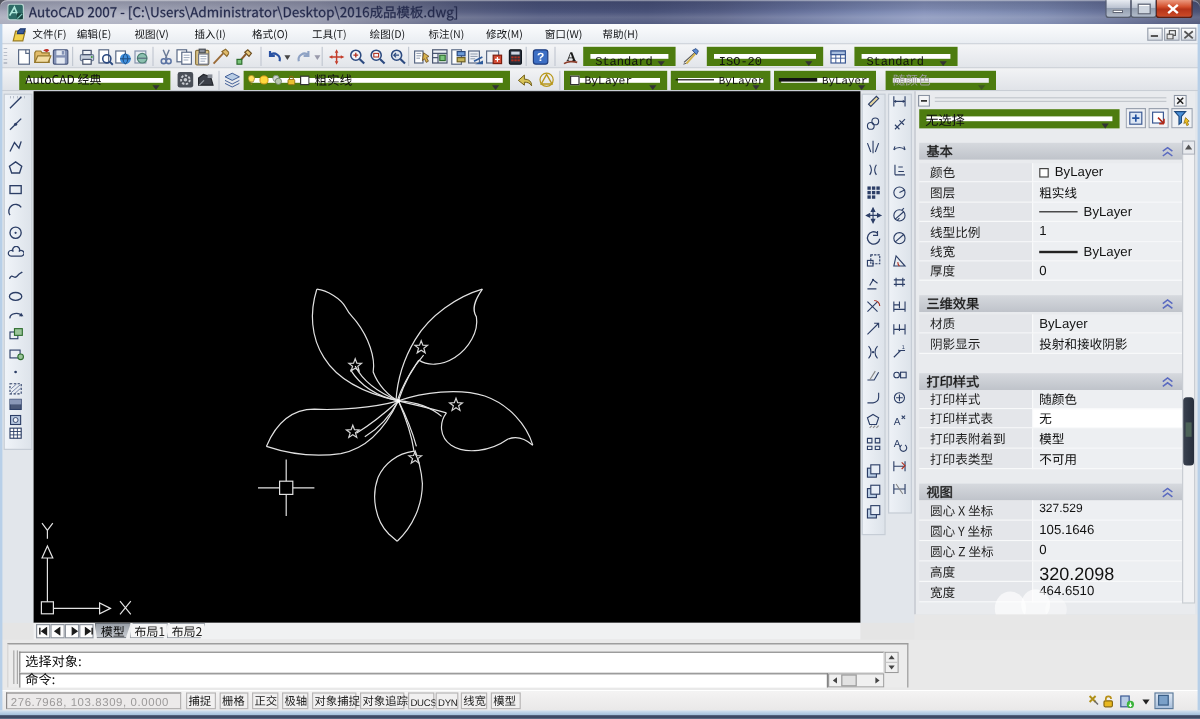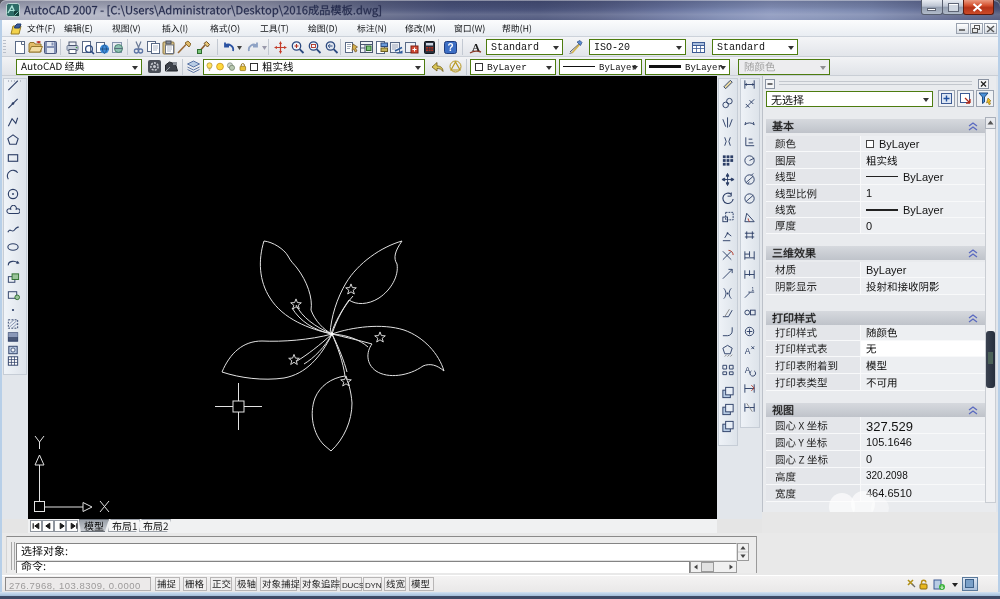--- a/index.html
+++ b/index.html
@@ -1,17 +1,17 @@
 <!DOCTYPE html>
 <html><head><meta charset="utf-8"><style>
 html,body{margin:0;padding:0}
 body{width:1000px;height:599px;position:relative;overflow:hidden;
  font-family:"Liberation Sans",sans-serif;background:#e5e5e5}
 .abs{position:absolute}
-.combo{position:absolute;background:#fff;border:1px solid #4d7c0f;box-sizing:border-box}
+.combo{position:absolute;background:#fff;border:6px solid #4d7c0f;box-sizing:border-box}
 .cbtn{position:absolute;right:3px;top:6px;width:0;height:0;border:3px solid transparent;border-top:4px solid #333}
 .mono{font-family:"Liberation Mono",monospace}
 .sep1{position:absolute;top:39px;width:1px;height:16px;background:#c3c9d2}
 .sep2{position:absolute;top:59px;width:1px;height:16px;background:#c3c9d2}
 </style></head><body>
 
 <div class="abs" style="left:0;top:0;width:1000px;height:8px;background:#53545e"></div>
 <div class="abs" style="left:0;top:0;width:1000px;height:20px;border-radius:6px 6px 0 0;
 background:linear-gradient(90deg,#a7aabb 0%,#b0b3c3 7%,#a5a8ba 17%,#9497ac 26%,#787d96 32%,#5c6384 38%,#4c557c 45%,#4a537a 54%,#565f86 60%,#67729c 66%,#7a87b0 72%,#8995bc 77%,#8390b6 82%,#7a87ae 87%,#68739a 92%,#545c82 97%,#4d5578 100%)"></div>
 <div class="abs" style="left:0;top:0;width:1000px;height:20px;border-radius:6px 6px 0 0;
@@ -723,39 +723,39 @@
     <path d="M4.9 -8.7V-2.8H5.8V-8.0H9.2V-2.8H10.0V-8.7ZM1.7 -8.8C2.1 -8.4 2.5 -7.8 2.7 -7.4L3.4 -7.8C3.2 -8.2 2.8 -8.8 2.3 -9.2ZM7.0 -7.1V-5.0C7.0 -3.3 6.7 -1.2 3.9 0.3C4.1 0.4 4.3 0.7 4.4 0.9C6.1 0.0 6.9 -1.2 7.4 -2.4V-0.2C7.4 0.5 7.7 0.7 8.4 0.7H9.4C10.4 0.7 10.5 0.3 10.6 -1.5C10.4 -1.5 10.1 -1.6 9.9 -1.8C9.9 -0.2 9.8 0.1 9.4 0.1H8.5C8.2 0.1 8.2 0.0 8.2 -0.3V-3.0H7.6C7.8 -3.7 7.8 -4.4 7.8 -5.0V-7.1ZM0.7 -7.3V-6.6H3.4C2.7 -5.2 1.6 -3.8 0.4 -3.0C0.5 -2.9 0.7 -2.5 0.8 -2.2C1.2 -2.6 1.7 -3.0 2.1 -3.4V0.9H2.9V-3.9C3.3 -3.4 3.7 -2.8 3.9 -2.4L4.5 -3.1C4.3 -3.3 3.5 -4.2 3.1 -4.6C3.6 -5.4 4.1 -6.2 4.4 -7.1L3.9 -7.4L3.8 -7.3Z M15.1 -3.1C16.0 -2.9 17.1 -2.5 17.7 -2.2L18.1 -2.8C17.5 -3.0 16.4 -3.4 15.5 -3.6ZM14.0 -1.7C15.5 -1.5 17.4 -1.0 18.5 -0.7L18.9 -1.3C17.8 -1.6 15.9 -2.1 14.4 -2.2ZM11.9 -8.8V0.9H12.7V0.4H20.3V0.9H21.1V-8.8ZM12.7 -0.3V-8.0H20.3V-0.3ZM15.6 -7.8C15.0 -6.9 14.1 -6.0 13.1 -5.5C13.3 -5.4 13.6 -5.1 13.7 -5.0C14.0 -5.2 14.4 -5.5 14.7 -5.8C15.0 -5.4 15.4 -5.1 15.9 -4.8C14.9 -4.3 13.9 -4.0 12.9 -3.8C13.1 -3.7 13.2 -3.3 13.3 -3.1C14.4 -3.4 15.5 -3.8 16.6 -4.4C17.5 -3.9 18.5 -3.5 19.6 -3.3C19.7 -3.5 19.9 -3.7 20.1 -3.9C19.1 -4.1 18.1 -4.4 17.3 -4.8C18.1 -5.3 18.8 -5.9 19.2 -6.7L18.8 -6.9L18.6 -6.9H15.8C16.0 -7.1 16.1 -7.3 16.2 -7.5ZM15.2 -6.2 15.2 -6.3H18.1C17.7 -5.8 17.2 -5.5 16.6 -5.1C16.0 -5.4 15.5 -5.8 15.2 -6.2Z" fill="#1a1a1a" stroke="#1a1a1a" stroke-width="0.35"></path>
   </svg>
 <svg class="abs" style="left:968px;top:406px" width="10" height="9">
     <path d="M1 4 L5 1 L9 4 M1 8 L5 5 L9 8" fill="none" stroke="#5a6ac0" stroke-width="1.3"></path>
   </svg>
 <div class="abs" style="left:766px;top:417px;width:94px;height:17px;background:#e4e6ea;border-bottom:1px solid #f8f9fa;box-sizing:border-box"></div>
 <div class="abs" style="left:860px;top:417px;width:125px;height:17px;background:#edeff2;border-bottom:1px solid #f8f9fa;border-left:1px solid #f8f9fa;box-sizing:border-box"></div>
 <svg style="position:absolute;left:775px;top:418.4px" width="54" height="15" viewBox="0 -11.6 54 15">
     <path d="M3.5 -6.6H6.9V-5.8H3.5ZM2.8 -7.2V-5.3H7.6V-7.2ZM4.9 -3.7V-3.1C4.9 -2.5 4.7 -1.6 1.9 -1.1C2.1 -0.9 2.3 -0.7 2.3 -0.5C5.3 -1.2 5.6 -2.2 5.6 -3.1V-3.7ZM5.5 -1.7C6.3 -1.3 7.4 -0.8 8.0 -0.4L8.3 -1.0C7.7 -1.3 6.6 -1.9 5.8 -2.2ZM2.6 -4.6V-1.9H3.3V-4.0H7.2V-2.0H7.9V-4.6ZM0.9 -8.4V0.8H1.6V0.4H8.9V0.8H9.6V-8.4ZM1.6 -0.2V-7.7H8.9V-0.2Z M13.6 -5.9V-0.7C13.6 0.4 13.9 0.7 15.1 0.7C15.3 0.7 16.9 0.7 17.2 0.7C18.4 0.7 18.6 0.1 18.7 -1.9C18.5 -2.0 18.2 -2.1 18.0 -2.3C17.9 -0.5 17.8 -0.1 17.2 -0.1C16.8 -0.1 15.4 -0.1 15.1 -0.1C14.5 -0.1 14.4 -0.2 14.4 -0.7V-5.9ZM11.9 -5.1C11.8 -3.9 11.4 -2.2 11.0 -1.1L11.8 -0.8C12.2 -1.9 12.5 -3.7 12.7 -5.0ZM18.5 -5.1C19.1 -3.9 19.7 -2.2 19.9 -1.1L20.6 -1.4C20.4 -2.5 19.8 -4.1 19.2 -5.4ZM14.1 -7.9C15.1 -7.2 16.3 -6.2 16.9 -5.5L17.5 -6.1C16.9 -6.8 15.6 -7.8 14.6 -8.5Z M23.5 0.0H24.6L25.7 -2.1C25.9 -2.5 26.1 -2.9 26.3 -3.3H26.3C26.6 -2.9 26.8 -2.5 27.0 -2.1L28.1 0.0H29.2L26.9 -3.9L29.0 -7.7H28.0L27.0 -5.7C26.8 -5.4 26.7 -5.1 26.4 -4.6H26.4C26.2 -5.1 26.0 -5.4 25.8 -5.7L24.7 -7.7H23.7L25.8 -4.0Z M39.4 -8.3C39.1 -6.7 38.4 -5.3 37.3 -4.5V-8.7H36.6V-3.1H33.0V-2.3H36.6V-0.3H32.3V0.4H41.7V-0.3H37.3V-2.3H41.0V-3.1H37.3V-4.3C37.5 -4.2 37.8 -4.0 37.9 -3.8C38.5 -4.3 38.9 -4.9 39.3 -5.7C40.0 -5.0 40.7 -4.2 41.1 -3.6L41.7 -4.2C41.2 -4.8 40.4 -5.7 39.6 -6.4C39.9 -6.9 40.1 -7.5 40.2 -8.2ZM34.3 -8.3C33.9 -6.6 33.2 -5.1 32.1 -4.1C32.3 -4.0 32.6 -3.7 32.7 -3.6C33.3 -4.2 33.9 -4.9 34.3 -5.8C34.8 -5.2 35.4 -4.5 35.7 -4.1L36.3 -4.7C35.9 -5.1 35.2 -5.9 34.6 -6.5C34.8 -7.0 34.9 -7.6 35.1 -8.2Z M47.1 -8.0V-7.3H51.7V-8.0ZM50.4 -3.4C50.9 -2.4 51.4 -1.0 51.5 -0.2L52.3 -0.4C52.1 -1.3 51.6 -2.6 51.1 -3.6ZM47.4 -3.6C47.1 -2.5 46.6 -1.4 46.0 -0.6C46.2 -0.5 46.5 -0.3 46.7 -0.2C47.2 -1.0 47.8 -2.2 48.1 -3.4ZM46.7 -5.5V-4.8H48.9V-0.2C48.9 -0.1 48.9 -0.0 48.7 0.0C48.6 0.0 48.1 0.0 47.5 -0.0C47.6 0.2 47.7 0.6 47.8 0.8C48.5 0.8 49.0 0.8 49.3 0.7C49.6 0.5 49.7 0.3 49.7 -0.2V-4.8H52.3V-5.5ZM44.3 -8.8V-6.6H42.7V-5.9H44.2C43.8 -4.6 43.1 -3.0 42.5 -2.3C42.6 -2.1 42.8 -1.7 42.9 -1.5C43.4 -2.2 44.0 -3.3 44.3 -4.4V0.8H45.1V-4.7C45.5 -4.1 45.9 -3.5 46.1 -3.2L46.5 -3.8C46.3 -4.1 45.4 -5.2 45.1 -5.6V-5.9H46.5V-6.6H45.1V-8.8Z" fill="#222"></path>
   </svg>
-<span class="abs" style="left:866px;top:419px;font-size:13px;color:#111">327.529</span>
+<span class="abs" style="left:866px;top:419px;font-size:10px;color:#111">327.529</span>
 <div class="abs" style="left:766px;top:434px;width:94px;height:17px;background:#e4e6ea;border-bottom:1px solid #f8f9fa;box-sizing:border-box"></div>
 <div class="abs" style="left:860px;top:434px;width:125px;height:17px;background:#edeff2;border-bottom:1px solid #f8f9fa;border-left:1px solid #f8f9fa;box-sizing:border-box"></div>
 <svg style="position:absolute;left:775px;top:435.4px" width="54" height="15" viewBox="0 -11.6 54 15">
     <path d="M3.5 -6.6H6.9V-5.8H3.5ZM2.8 -7.2V-5.3H7.6V-7.2ZM4.9 -3.7V-3.1C4.9 -2.5 4.7 -1.6 1.9 -1.1C2.1 -0.9 2.3 -0.7 2.3 -0.5C5.3 -1.2 5.6 -2.2 5.6 -3.1V-3.7ZM5.5 -1.7C6.3 -1.3 7.4 -0.8 8.0 -0.4L8.3 -1.0C7.7 -1.3 6.6 -1.9 5.8 -2.2ZM2.6 -4.6V-1.9H3.3V-4.0H7.2V-2.0H7.9V-4.6ZM0.9 -8.4V0.8H1.6V0.4H8.9V0.8H9.6V-8.4ZM1.6 -0.2V-7.7H8.9V-0.2Z M13.6 -5.9V-0.7C13.6 0.4 13.9 0.7 15.1 0.7C15.3 0.7 16.9 0.7 17.2 0.7C18.4 0.7 18.6 0.1 18.7 -1.9C18.5 -2.0 18.2 -2.1 18.0 -2.3C17.9 -0.5 17.8 -0.1 17.2 -0.1C16.8 -0.1 15.4 -0.1 15.1 -0.1C14.5 -0.1 14.4 -0.2 14.4 -0.7V-5.9ZM11.9 -5.1C11.8 -3.9 11.4 -2.2 11.0 -1.1L11.8 -0.8C12.2 -1.9 12.5 -3.7 12.7 -5.0ZM18.5 -5.1C19.1 -3.9 19.7 -2.2 19.9 -1.1L20.6 -1.4C20.4 -2.5 19.8 -4.1 19.2 -5.4ZM14.1 -7.9C15.1 -7.2 16.3 -6.2 16.9 -5.5L17.5 -6.1C16.9 -6.8 15.6 -7.8 14.6 -8.5Z M25.7 0.0H26.6V-3.0L28.9 -7.7H27.9L26.9 -5.5C26.7 -5.0 26.4 -4.4 26.2 -3.8H26.1C25.9 -4.4 25.6 -5.0 25.4 -5.5L24.4 -7.7H23.3L25.7 -3.0Z M39.0 -8.3C38.7 -6.7 38.0 -5.3 36.9 -4.5V-8.7H36.1V-3.1H32.6V-2.3H36.1V-0.3H31.8V0.4H41.3V-0.3H36.9V-2.3H40.5V-3.1H36.9V-4.3C37.1 -4.2 37.3 -4.0 37.5 -3.8C38.0 -4.3 38.5 -4.9 38.9 -5.7C39.6 -5.0 40.3 -4.2 40.7 -3.6L41.2 -4.2C40.8 -4.8 39.9 -5.7 39.2 -6.4C39.4 -6.9 39.6 -7.5 39.8 -8.2ZM33.8 -8.3C33.5 -6.6 32.8 -5.1 31.7 -4.1C31.8 -4.0 32.2 -3.7 32.3 -3.6C32.9 -4.2 33.4 -4.9 33.8 -5.8C34.4 -5.2 35.0 -4.5 35.3 -4.1L35.8 -4.7C35.5 -5.1 34.7 -5.9 34.1 -6.5C34.3 -7.0 34.5 -7.6 34.6 -8.2Z M46.7 -8.0V-7.3H51.3V-8.0ZM50.0 -3.4C50.5 -2.4 50.9 -1.0 51.1 -0.2L51.8 -0.4C51.6 -1.3 51.1 -2.6 50.6 -3.6ZM46.9 -3.6C46.7 -2.5 46.2 -1.4 45.6 -0.6C45.8 -0.5 46.1 -0.3 46.2 -0.2C46.8 -1.0 47.3 -2.2 47.7 -3.4ZM46.2 -5.5V-4.8H48.5V-0.2C48.5 -0.1 48.4 -0.0 48.3 0.0C48.1 0.0 47.6 0.0 47.1 -0.0C47.2 0.2 47.3 0.6 47.3 0.8C48.1 0.8 48.6 0.8 48.9 0.7C49.2 0.5 49.3 0.3 49.3 -0.2V-4.8H51.8V-5.5ZM43.9 -8.8V-6.6H42.3V-5.9H43.7C43.4 -4.6 42.7 -3.0 42.0 -2.3C42.2 -2.1 42.4 -1.7 42.5 -1.5C43.0 -2.2 43.5 -3.3 43.9 -4.4V0.8H44.7V-4.7C45.0 -4.1 45.5 -3.5 45.6 -3.2L46.1 -3.8C45.9 -4.1 45.0 -5.2 44.7 -5.6V-5.9H46.1V-6.6H44.7V-8.8Z" fill="#222"></path>
   </svg>
 <span class="abs" style="left:866px;top:436px;font-size:11px;color:#111">105.1646</span>
 <div class="abs" style="left:766px;top:451px;width:94px;height:17px;background:#e4e6ea;border-bottom:1px solid #f8f9fa;box-sizing:border-box"></div>
 <div class="abs" style="left:860px;top:451px;width:125px;height:17px;background:#edeff2;border-bottom:1px solid #f8f9fa;border-left:1px solid #f8f9fa;box-sizing:border-box"></div>
 <svg style="position:absolute;left:775px;top:452.4px" width="55" height="15" viewBox="0 -11.6 55 15">
     <path d="M3.5 -6.6H6.9V-5.8H3.5ZM2.8 -7.2V-5.3H7.6V-7.2ZM4.9 -3.7V-3.1C4.9 -2.5 4.7 -1.6 1.9 -1.1C2.1 -0.9 2.3 -0.7 2.3 -0.5C5.3 -1.2 5.6 -2.2 5.6 -3.1V-3.7ZM5.5 -1.7C6.3 -1.3 7.4 -0.8 8.0 -0.4L8.3 -1.0C7.7 -1.3 6.6 -1.9 5.8 -2.2ZM2.6 -4.6V-1.9H3.3V-4.0H7.2V-2.0H7.9V-4.6ZM0.9 -8.4V0.8H1.6V0.4H8.9V0.8H9.6V-8.4ZM1.6 -0.2V-7.7H8.9V-0.2Z M13.6 -5.9V-0.7C13.6 0.4 13.9 0.7 15.1 0.7C15.3 0.7 16.9 0.7 17.2 0.7C18.4 0.7 18.6 0.1 18.7 -1.9C18.5 -2.0 18.2 -2.1 18.0 -2.3C17.9 -0.5 17.8 -0.1 17.2 -0.1C16.8 -0.1 15.4 -0.1 15.1 -0.1C14.5 -0.1 14.4 -0.2 14.4 -0.7V-5.9ZM11.9 -5.1C11.8 -3.9 11.4 -2.2 11.0 -1.1L11.8 -0.8C12.2 -1.9 12.5 -3.7 12.7 -5.0ZM18.5 -5.1C19.1 -3.9 19.7 -2.2 19.9 -1.1L20.6 -1.4C20.4 -2.5 19.8 -4.1 19.2 -5.4ZM14.1 -7.9C15.1 -7.2 16.3 -6.2 16.9 -5.5L17.5 -6.1C16.9 -6.8 15.6 -7.8 14.6 -8.5Z M23.9 0.0H29.2V-0.8H25.1L29.1 -7.1V-7.7H24.2V-6.9H27.9L23.9 -0.6Z M39.7 -8.3C39.4 -6.7 38.7 -5.3 37.7 -4.5V-8.7H36.9V-3.1H33.3V-2.3H36.9V-0.3H32.6V0.4H42.0V-0.3H37.7V-2.3H41.3V-3.1H37.7V-4.3C37.8 -4.2 38.1 -4.0 38.2 -3.8C38.8 -4.3 39.2 -4.9 39.6 -5.7C40.3 -5.0 41.1 -4.2 41.4 -3.6L42.0 -4.2C41.6 -4.8 40.7 -5.7 40.0 -6.4C40.2 -6.9 40.4 -7.5 40.5 -8.2ZM34.6 -8.3C34.2 -6.6 33.5 -5.1 32.4 -4.1C32.6 -4.0 32.9 -3.7 33.0 -3.6C33.7 -4.2 34.2 -4.9 34.6 -5.8C35.1 -5.2 35.7 -4.5 36.0 -4.1L36.6 -4.7C36.2 -5.1 35.5 -5.9 34.9 -6.5C35.1 -7.0 35.3 -7.6 35.4 -8.2Z M47.4 -8.0V-7.3H52.0V-8.0ZM50.7 -3.4C51.2 -2.4 51.7 -1.0 51.9 -0.2L52.6 -0.4C52.4 -1.3 51.9 -2.6 51.4 -3.6ZM47.7 -3.6C47.4 -2.5 46.9 -1.4 46.4 -0.6C46.5 -0.5 46.9 -0.3 47.0 -0.2C47.6 -1.0 48.1 -2.2 48.4 -3.4ZM47.0 -5.5V-4.8H49.2V-0.2C49.2 -0.1 49.2 -0.0 49.0 0.0C48.9 0.0 48.4 0.0 47.8 -0.0C47.9 0.2 48.1 0.6 48.1 0.8C48.8 0.8 49.3 0.8 49.6 0.7C49.9 0.5 50.0 0.3 50.0 -0.2V-4.8H52.6V-5.5ZM44.7 -8.8V-6.6H43.0V-5.9H44.5C44.1 -4.6 43.5 -3.0 42.8 -2.3C42.9 -2.1 43.1 -1.7 43.2 -1.5C43.8 -2.2 44.3 -3.3 44.7 -4.4V0.8H45.4V-4.7C45.8 -4.1 46.2 -3.5 46.4 -3.2L46.9 -3.8C46.7 -4.1 45.7 -5.2 45.4 -5.6V-5.9H46.8V-6.6H45.4V-8.8Z" fill="#222"></path>
   </svg>
 <span class="abs" style="left:866px;top:453px;font-size:11px;color:#111">0</span>
 <div class="abs" style="left:766px;top:468px;width:94px;height:17px;background:#e4e6ea;border-bottom:1px solid #f8f9fa;box-sizing:border-box"></div>
 <div class="abs" style="left:860px;top:468px;width:125px;height:17px;background:#edeff2;border-bottom:1px solid #f8f9fa;border-left:1px solid #f8f9fa;box-sizing:border-box"></div>
 <svg style="position:absolute;left:775px;top:469.4px" width="23" height="15" viewBox="0 -11.6 23 15">
     <path d="M3.0 -5.9H7.5V-4.9H3.0ZM2.2 -6.4V-4.3H8.4V-6.4ZM4.6 -8.7 4.9 -7.7H0.6V-7.0H9.8V-7.7H5.8C5.7 -8.1 5.5 -8.5 5.4 -8.9ZM1.0 -3.7V0.8H1.8V-3.1H8.7V0.0C8.7 0.1 8.7 0.2 8.5 0.2C8.4 0.2 7.9 0.2 7.5 0.2C7.6 0.3 7.7 0.6 7.7 0.8C8.4 0.8 8.8 0.8 9.1 0.7C9.4 0.6 9.5 0.4 9.5 0.0V-3.7ZM3.0 -2.5V0.2H3.7V-0.3H7.4V-2.5ZM3.7 -1.9H6.7V-0.9H3.7Z M14.6 -6.8V-5.8H12.9V-5.2H14.6V-3.5H18.6V-5.2H20.3V-5.8H18.6V-6.8H17.9V-5.8H15.3V-6.8ZM17.9 -5.2V-4.1H15.3V-5.2ZM18.4 -2.1C18.0 -1.6 17.3 -1.2 16.6 -0.8C15.8 -1.2 15.2 -1.6 14.8 -2.1ZM13.0 -2.8V-2.1H14.4L14.0 -2.0C14.4 -1.4 15.0 -0.9 15.7 -0.5C14.7 -0.2 13.6 0.0 12.5 0.1C12.6 0.3 12.8 0.6 12.8 0.8C14.1 0.6 15.4 0.4 16.5 -0.1C17.6 0.4 18.8 0.7 20.1 0.8C20.2 0.6 20.4 0.3 20.6 0.2C19.4 0.1 18.4 -0.2 17.4 -0.5C18.4 -1.0 19.1 -1.6 19.6 -2.6L19.1 -2.8L19.0 -2.8ZM15.5 -8.7C15.6 -8.4 15.8 -8.1 15.9 -7.8H11.8V-4.9C11.8 -3.3 11.7 -1.1 10.9 0.5C11.1 0.5 11.4 0.7 11.6 0.8C12.5 -0.8 12.6 -3.2 12.6 -4.9V-7.0H20.5V-7.8H16.8C16.7 -8.1 16.4 -8.5 16.3 -8.9Z" fill="#222"></path>
   </svg>
-<span class="abs" style="left:866px;top:470px;font-size:10px;color:#111">320.2098</span>
+<span class="abs" style="left:866px;top:470px;font-size:15px;color:#111">320.2098</span>
 <div class="abs" style="left:766px;top:485px;width:94px;height:17px;background:#e4e6ea;border-bottom:1px solid #f8f9fa;box-sizing:border-box"></div>
 <div class="abs" style="left:860px;top:485px;width:125px;height:17px;background:#edeff2;border-bottom:1px solid #f8f9fa;border-left:1px solid #f8f9fa;box-sizing:border-box"></div>
 <svg style="position:absolute;left:775px;top:486.4px" width="23" height="15" viewBox="0 -11.6 23 15">
     <path d="M5.5 -2.0V-0.3C5.5 0.5 5.8 0.7 6.8 0.7C7.1 0.7 8.5 0.7 8.8 0.7C9.8 0.7 10.0 0.3 10.1 -1.3C9.9 -1.3 9.6 -1.4 9.4 -1.6C9.3 -0.2 9.3 0.0 8.7 0.0C8.4 0.0 7.2 0.0 6.9 0.0C6.4 0.0 6.3 -0.0 6.3 -0.3V-2.0ZM4.6 -3.3V-2.5C4.6 -1.6 4.3 -0.5 0.4 0.3C0.6 0.5 0.9 0.8 1.0 1.0C5.0 0.1 5.5 -1.4 5.5 -2.5V-3.3ZM2.1 -4.4V-1.1H2.9V-3.7H7.5V-1.1H8.4V-4.4ZM4.5 -8.7C4.7 -8.4 4.8 -8.1 4.9 -7.9H0.8V-6.0H1.5V-7.2H9.0V-6.0H9.7V-7.9H5.9C5.8 -8.2 5.5 -8.6 5.4 -8.9ZM6.3 -6.8V-6.1H4.2V-6.8H3.4V-6.1H1.8V-5.5H3.4V-4.7H4.2V-5.5H6.3V-4.7H7.1V-5.5H8.7V-6.1H7.1V-6.8Z M14.6 -6.8V-5.8H12.9V-5.2H14.6V-3.5H18.6V-5.2H20.3V-5.8H18.6V-6.8H17.9V-5.8H15.3V-6.8ZM17.9 -5.2V-4.1H15.3V-5.2ZM18.4 -2.1C18.0 -1.6 17.3 -1.2 16.6 -0.8C15.8 -1.2 15.2 -1.6 14.8 -2.1ZM13.0 -2.8V-2.1H14.4L14.0 -2.0C14.4 -1.4 15.0 -0.9 15.7 -0.5C14.7 -0.2 13.6 0.0 12.5 0.1C12.6 0.3 12.8 0.6 12.8 0.8C14.1 0.6 15.4 0.4 16.5 -0.1C17.6 0.4 18.8 0.7 20.1 0.8C20.2 0.6 20.4 0.3 20.6 0.2C19.4 0.1 18.4 -0.2 17.4 -0.5C18.4 -1.0 19.1 -1.6 19.6 -2.6L19.1 -2.8L19.0 -2.8ZM15.5 -8.7C15.6 -8.4 15.8 -8.1 15.9 -7.8H11.8V-4.9C11.8 -3.3 11.7 -1.1 10.9 0.5C11.1 0.5 11.4 0.7 11.6 0.8C12.5 -0.8 12.6 -3.2 12.6 -4.9V-7.0H20.5V-7.8H16.8C16.7 -8.1 16.4 -8.5 16.3 -8.9Z" fill="#222"></path>
   </svg>
 <span class="abs" style="left:866px;top:487px;font-size:11px;color:#111">464.6510</span>
 <div class="abs" style="left:985px;top:117px;width:11px;height:386px;background:#f1f2f4;border:1px solid #c9cdd3;box-sizing:border-box"></div>
 <svg class="abs" style="left:985px;top:117px" width="11" height="12">
     <rect x="0.5" y="0.5" width="10" height="11" fill="#e8eaee" stroke="#aab0ba"></rect>
     <path d="M5.5 3.5 L2.5 7.5 h6 z" fill="#555"></path>

